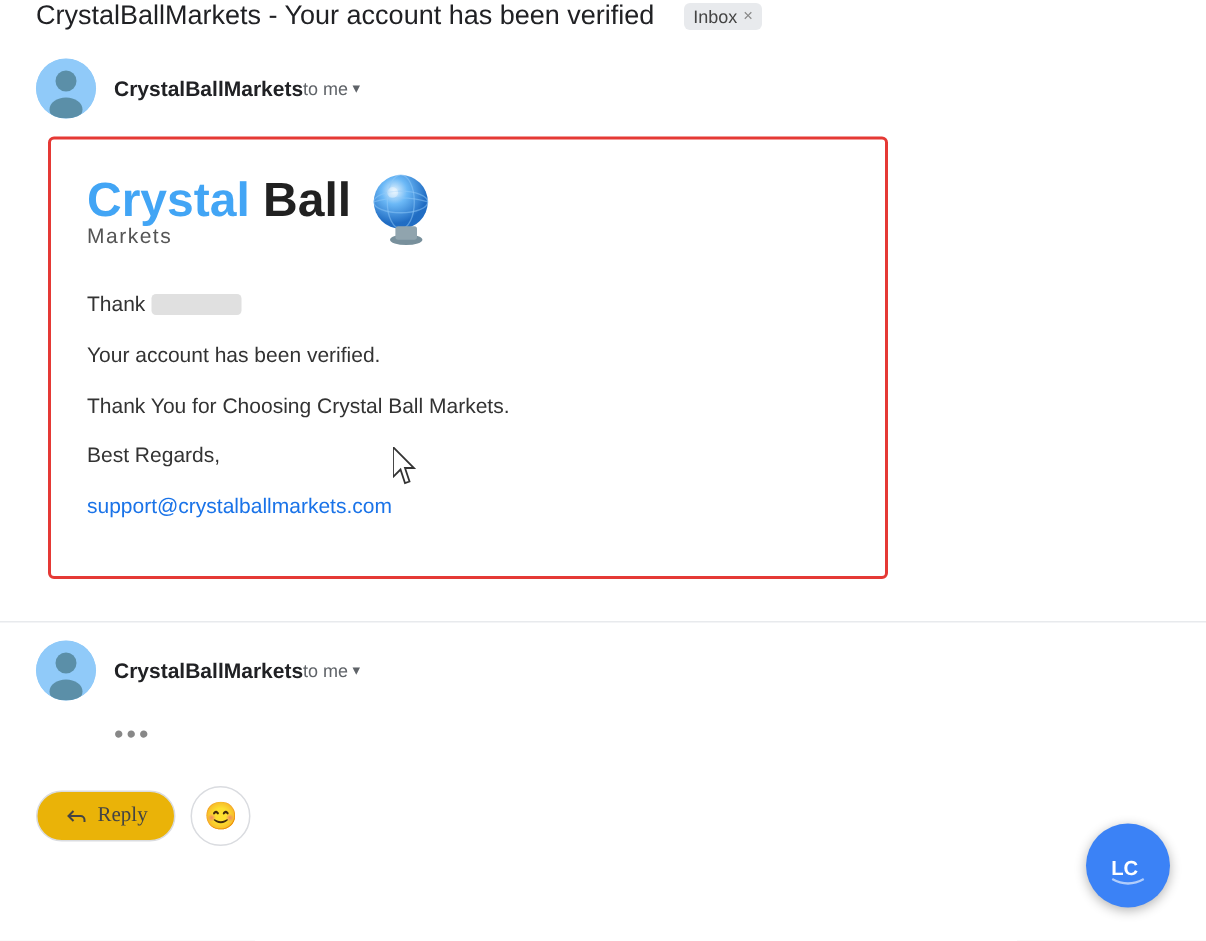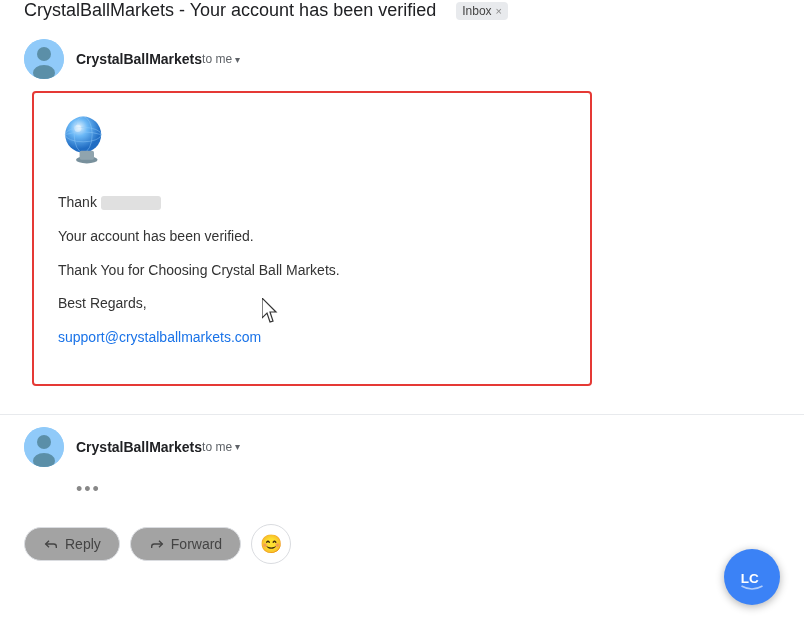--- a/index.html
+++ b/index.html
@@ -173,23 +173,23 @@
     }
     .action-btn {
       display: flex;
       align-items: center;
       gap: 6px;
       border: 1px solid #dadce0;
       border-radius: 20px;
       padding: 8px 18px;
       font-size: 14px;
       color: #444;
-      background: #a3a3a3;
-      cursor: pointer;
-      font-family: Liberation Sans, sans-serif;
+      background: #eab308;
+      cursor: pointer;
+      font-family: Liberation Serif, serif;
     }
     .emoji-btn {
       border: 1px solid #dadce0;
       border-radius: 50%;
       width: 40px;
       height: 40px;
       display: flex;
       align-items: center;
       justify-content: center;
       cursor: pointer;
@@ -261,20 +261,28 @@
         <span class="sender-to">
           <span>to me</span>
           <span class="chevron-down">▾</span>
         </span>
       </div>
     </div>
 
     <div class="email-content-box">
 
       <div class="crystal-ball-logo">
+        <div>
+          <span class="logo-text">
+            <span class="logo-crystal">Crystal</span><span class="logo-ball"> Ball</span>
+          </span>
+          <div>
+            <span class="logo-markets">Markets</span>
+          </div>
+        </div>
 
         <svg class="crystal-ball-img" viewBox="0 0 60 60" xmlns="http://www.w3.org/2000/svg">
 
           <defs>
             <radialGradient id="ballGrad" cx="38%" cy="30%" r="60%">
               <stop offset="0%" stop-color="#e3f2fd"></stop>
               <stop offset="40%" stop-color="#64b5f6"></stop>
               <stop offset="100%" stop-color="#1565c0"></stop>
             </radialGradient>
           </defs>
@@ -329,27 +337,20 @@
   </div>
 
   <div class="action-bar">
     <button class="action-btn">
       <svg width="16" height="16" viewBox="0 0 24 24" fill="none" stroke="#444" stroke-width="2">
         <polyline points="9 17 4 12 9 7"></polyline>
         <path d="M20 18v-2a4 4 0 0 0-4-4H4"></path>
       </svg>
       <span>Reply</span>
     </button>
-    <button class="action-btn">
-      <svg width="16" height="16" viewBox="0 0 24 24" fill="none" stroke="#444" stroke-width="2">
-        <polyline points="15 17 20 12 15 7"></polyline>
-        <path d="M4 18v-2a4 4 0 0 1 4-4h12"></path>
-      </svg>
-      <span>Forward</span>
-    </button>
     <button class="emoji-btn">
       <span>😊</span>
     </button>
   </div>
 
   <div class="floating-btn">
     <svg viewBox="0 0 40 40" xmlns="http://www.w3.org/2000/svg">
 
       <text x="5" y="28" font-size="18" font-weight="bold" fill="white" font-family="Arial">LC</text>
 

